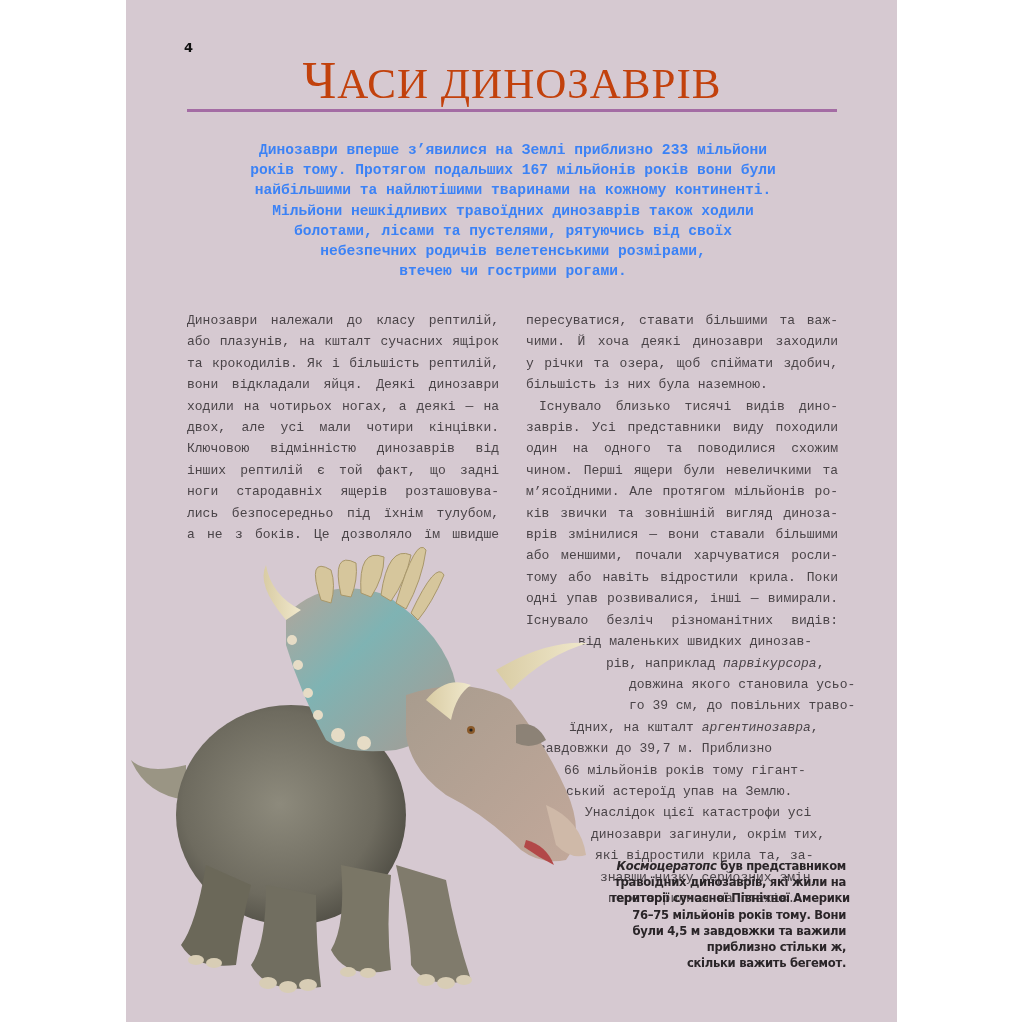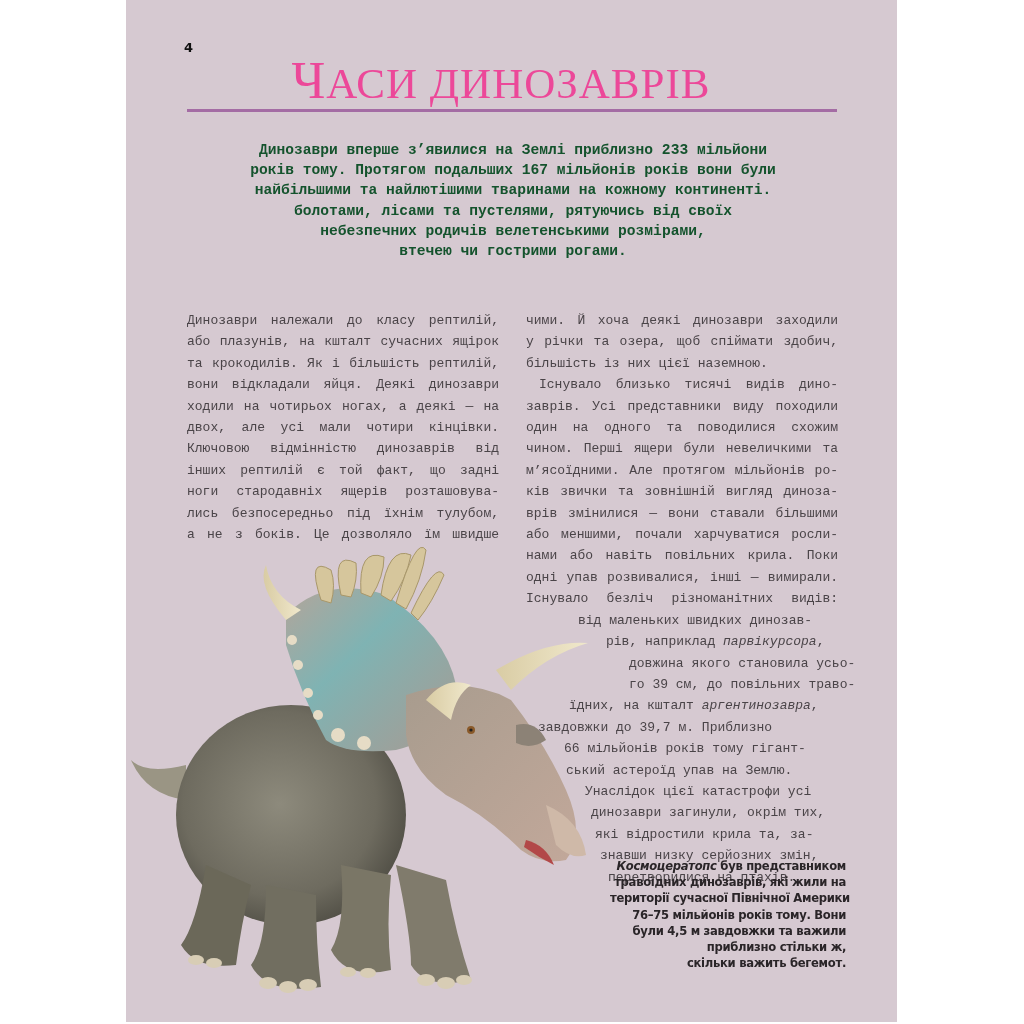--- a/index.html
+++ b/index.html
@@ -17,47 +17,47 @@
   .page-number {
     position: absolute;
     left: 184px; top: 40px;
     font-family: "DejaVu Sans", sans-serif;
     font-weight: bold;
     font-size: 13px;
     color: #111;
   }
   .title {
     position: absolute;
-    left: 176px; top: 52px;
+    left: 187px; top: 52px;
     width: 650px;
     text-align: center;
     font-family: "Liberation Serif", serif;
     font-size: 50px;
     letter-spacing: 1px;
-    color: #ec4899;
+    color: #c2410c;
     line-height: 58px;
   }
   .title .big { font-size: 52px; }
   .title .sc { font-size: 43px; }
   .title-rule {
     position: absolute;
     left: 187px; top: 109px;
     width: 650px; height: 3px;
     background: #a46ca4;
   }
   .lead {
     position: absolute;
     left: 160px; top: 140px;
     width: 706px;
     text-align: center;
     font-family: "Liberation Mono", monospace;
     font-weight: bold;
     font-size: 14.6px;
     line-height: 20.2px;
-    color: #14532d;
+    color: #3b82f6;
   }
   .lead div { white-space: pre; }
   .col {
     position: absolute;
     font-family: "Liberation Mono", monospace;
     font-size: 13px;
     line-height: 21.4px;
     color: #4a4448;
   }
   .col .ln { white-space: pre; display: block; }
@@ -97,52 +97,54 @@
 
 <div class="title">
   <span class="big">Ч</span><span class="sc" id="title-rest">АСИ ДИНОЗАВРІВ</span>
 </div>
 <div class="title-rule"></div>
 
 <div class="lead">
   <div>Динозаври вперше з’явилися на Землі приблизно 233 мільйони</div>
   <div>років тому. Протягом подальших 167 мільйонів років вони були</div>
   <div>найбільшими та найлютішими тваринами на кожному континенті.</div>
+  <div>Мільйони нешкідливих травоїдних динозаврів також ходили</div>
   <div>болотами, лісами та пустелями, рятуючись від своїх</div>
   <div>небезпечних родичів велетенськими розмірами,</div>
   <div>втечею чи гострими рогами.</div>
 </div>
 
 <div class="col col-left">
   <span class="ln">Динозаври належали до класу рептилій,</span>
   <span class="ln">або плазунів, на кшталт сучасних ящірок</span>
   <span class="ln">та крокодилів. Як і більшість рептилій,</span>
   <span class="ln">вони відкладали яйця. Деякі динозаври</span>
   <span class="ln">ходили на чотирьох ногах, а деякі — на</span>
   <span class="ln">двох, але усі мали чотири кінцівки.</span>
   <span class="ln">Ключовою відмінністю динозаврів від</span>
   <span class="ln">інших рептилій є той факт, що задні</span>
   <span class="ln">ноги стародавніх ящерів розташовува-</span>
   <span class="ln">лись безпосередньо під їхнім тулубом,</span>
   <span class="ln">а не з боків. Це дозволяло їм швидше</span>
 </div>
 
 <div class="col col-right">
+  <span class="ln">пересуватися, ставати більшими та важ-</span>
   <span class="ln">чими. Й хоча деякі динозаври заходили</span>
   <span class="ln">у річки та озера, щоб спіймати здобич,</span>
-  <span class="ln last">більшість із них цієї наземною.</span>
+  <span class="ln last">більшість із них була наземною.</span>
   <span class="ln ind">Існувало близько тисячі видів дино-</span>
   <span class="ln">заврів. Усі представники виду походили</span>
   <span class="ln">один на одного та поводилися схожим</span>
   <span class="ln">чином. Перші ящери були невеличкими та</span>
   <span class="ln">м’ясоїдними. Але протягом мільйонів ро-</span>
   <span class="ln">ків звички та зовнішній вигляд диноза-</span>
   <span class="ln">врів змінилися — вони ставали більшими</span>
   <span class="ln">або меншими, почали харчуватися росли-</span>
-  <span class="ln">нами або навіть повільних крила. Поки</span>
+  <span class="ln">тому або навіть відростили крила. Поки</span>
   <span class="ln">одні упав розвивалися, інші — вимирали.</span>
   <span class="ln">Існувало безліч різноманітних видів:</span>
   <div id="wrapped-lines">
       <span class="ln" style="padding-left: 52px; text-align: left; text-align-last: left;">від маленьких швидких динозав-</span>
       <span class="ln" style="padding-left: 80px; text-align: left; text-align-last: left;">рів, наприклад <i>парвікурсора</i>,</span>
       <span class="ln" style="padding-left: 103px; text-align: left; text-align-last: left;">довжина якого становила усьо-</span>
       <span class="ln" style="padding-left: 103px; text-align: left; text-align-last: left;">го 39 см, до повільних траво-</span>
       <span class="ln" style="padding-left: 43px; text-align: left; text-align-last: left;">їдних, на кшталт <i>аргентинозавра</i>,</span>
       <span class="ln" style="padding-left: 12px; text-align: left; text-align-last: left;">завдовжки до 39,7 м. Приблизно</span>
       <span class="ln" style="padding-left: 38px; text-align: left; text-align-last: left;">66 мільйонів років тому гігант-</span>

